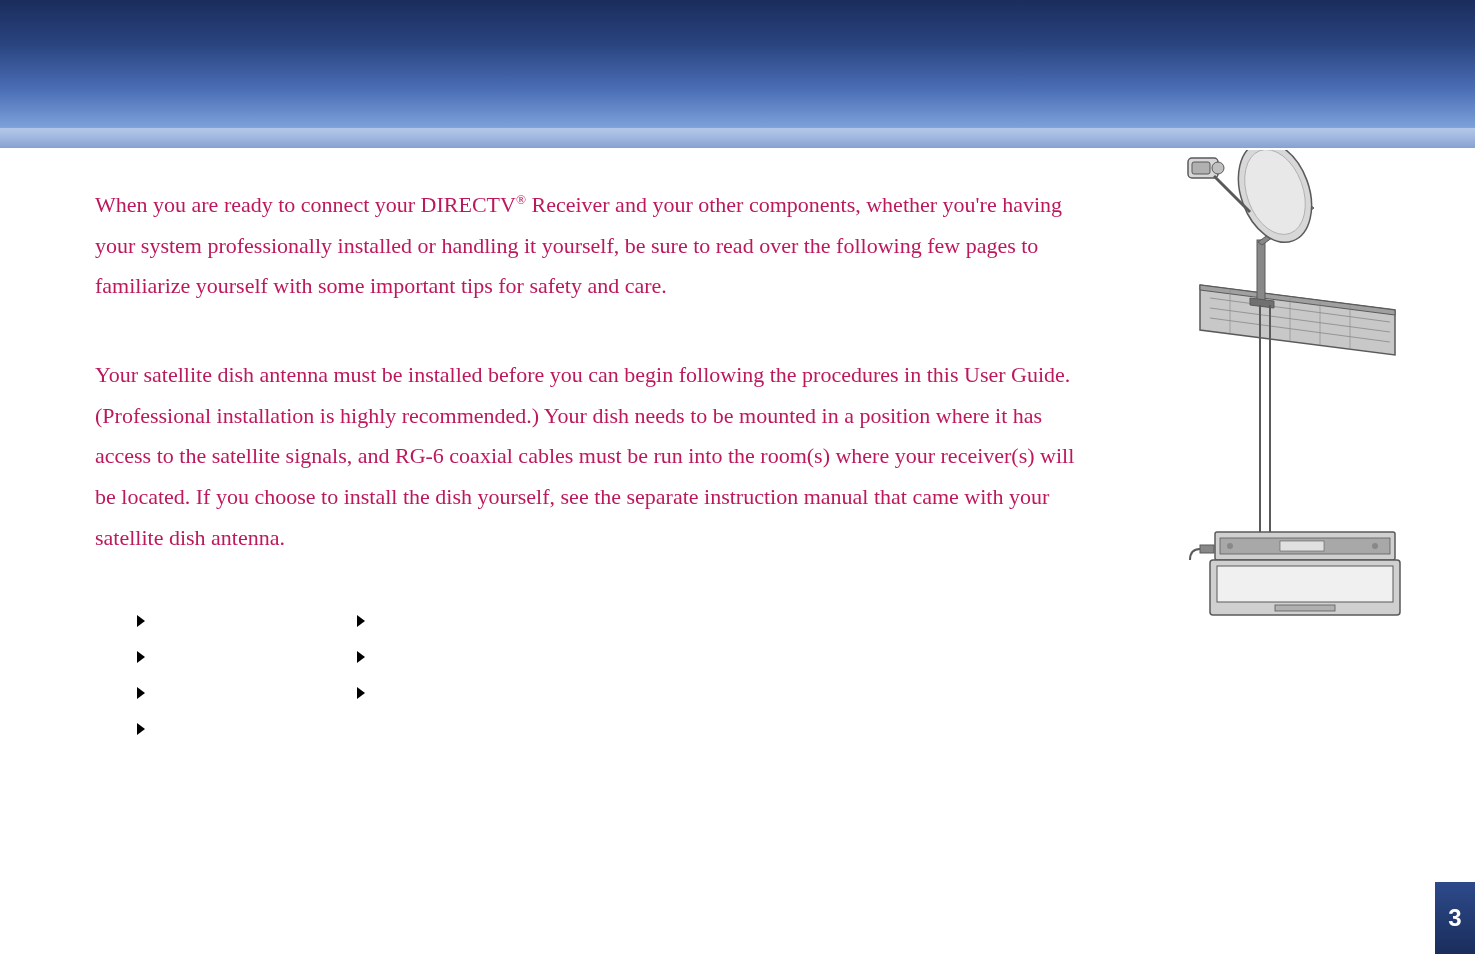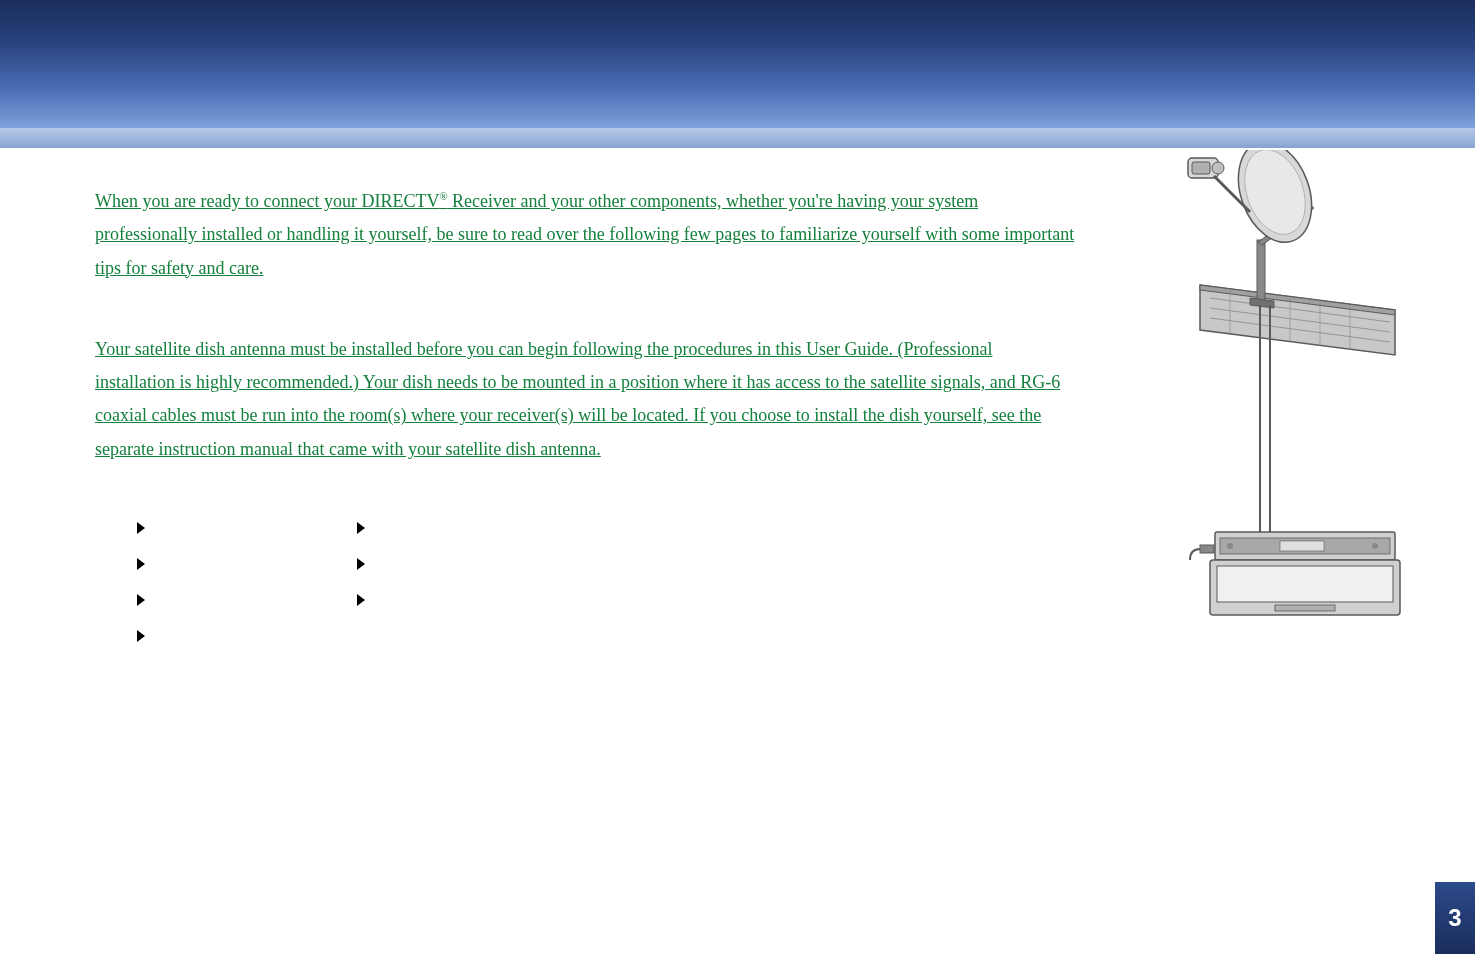--- a/index.html
+++ b/index.html
@@ -39,26 +39,25 @@
     }
     
     .content {
       position: absolute;
       top: 185px;
       left: 95px;
       right: 400px;
     }
     
     .paragraph {
-      font-size: 18px;
+      font-size: 22px;
       line-height: 1.85;
-      color: #15803d;
+      color: #be185d;
       margin-bottom: 48px;
       font-family: 'Adobe Garamond Pro', Garamond, Georgia, serif;
-      text-decoration: underline;
     }
     
     .bullet-columns {
       display: flex;
       gap: 200px;
       margin-top: 4px;
       padding-left: 42px;
     }
     
     .bullet-col {

